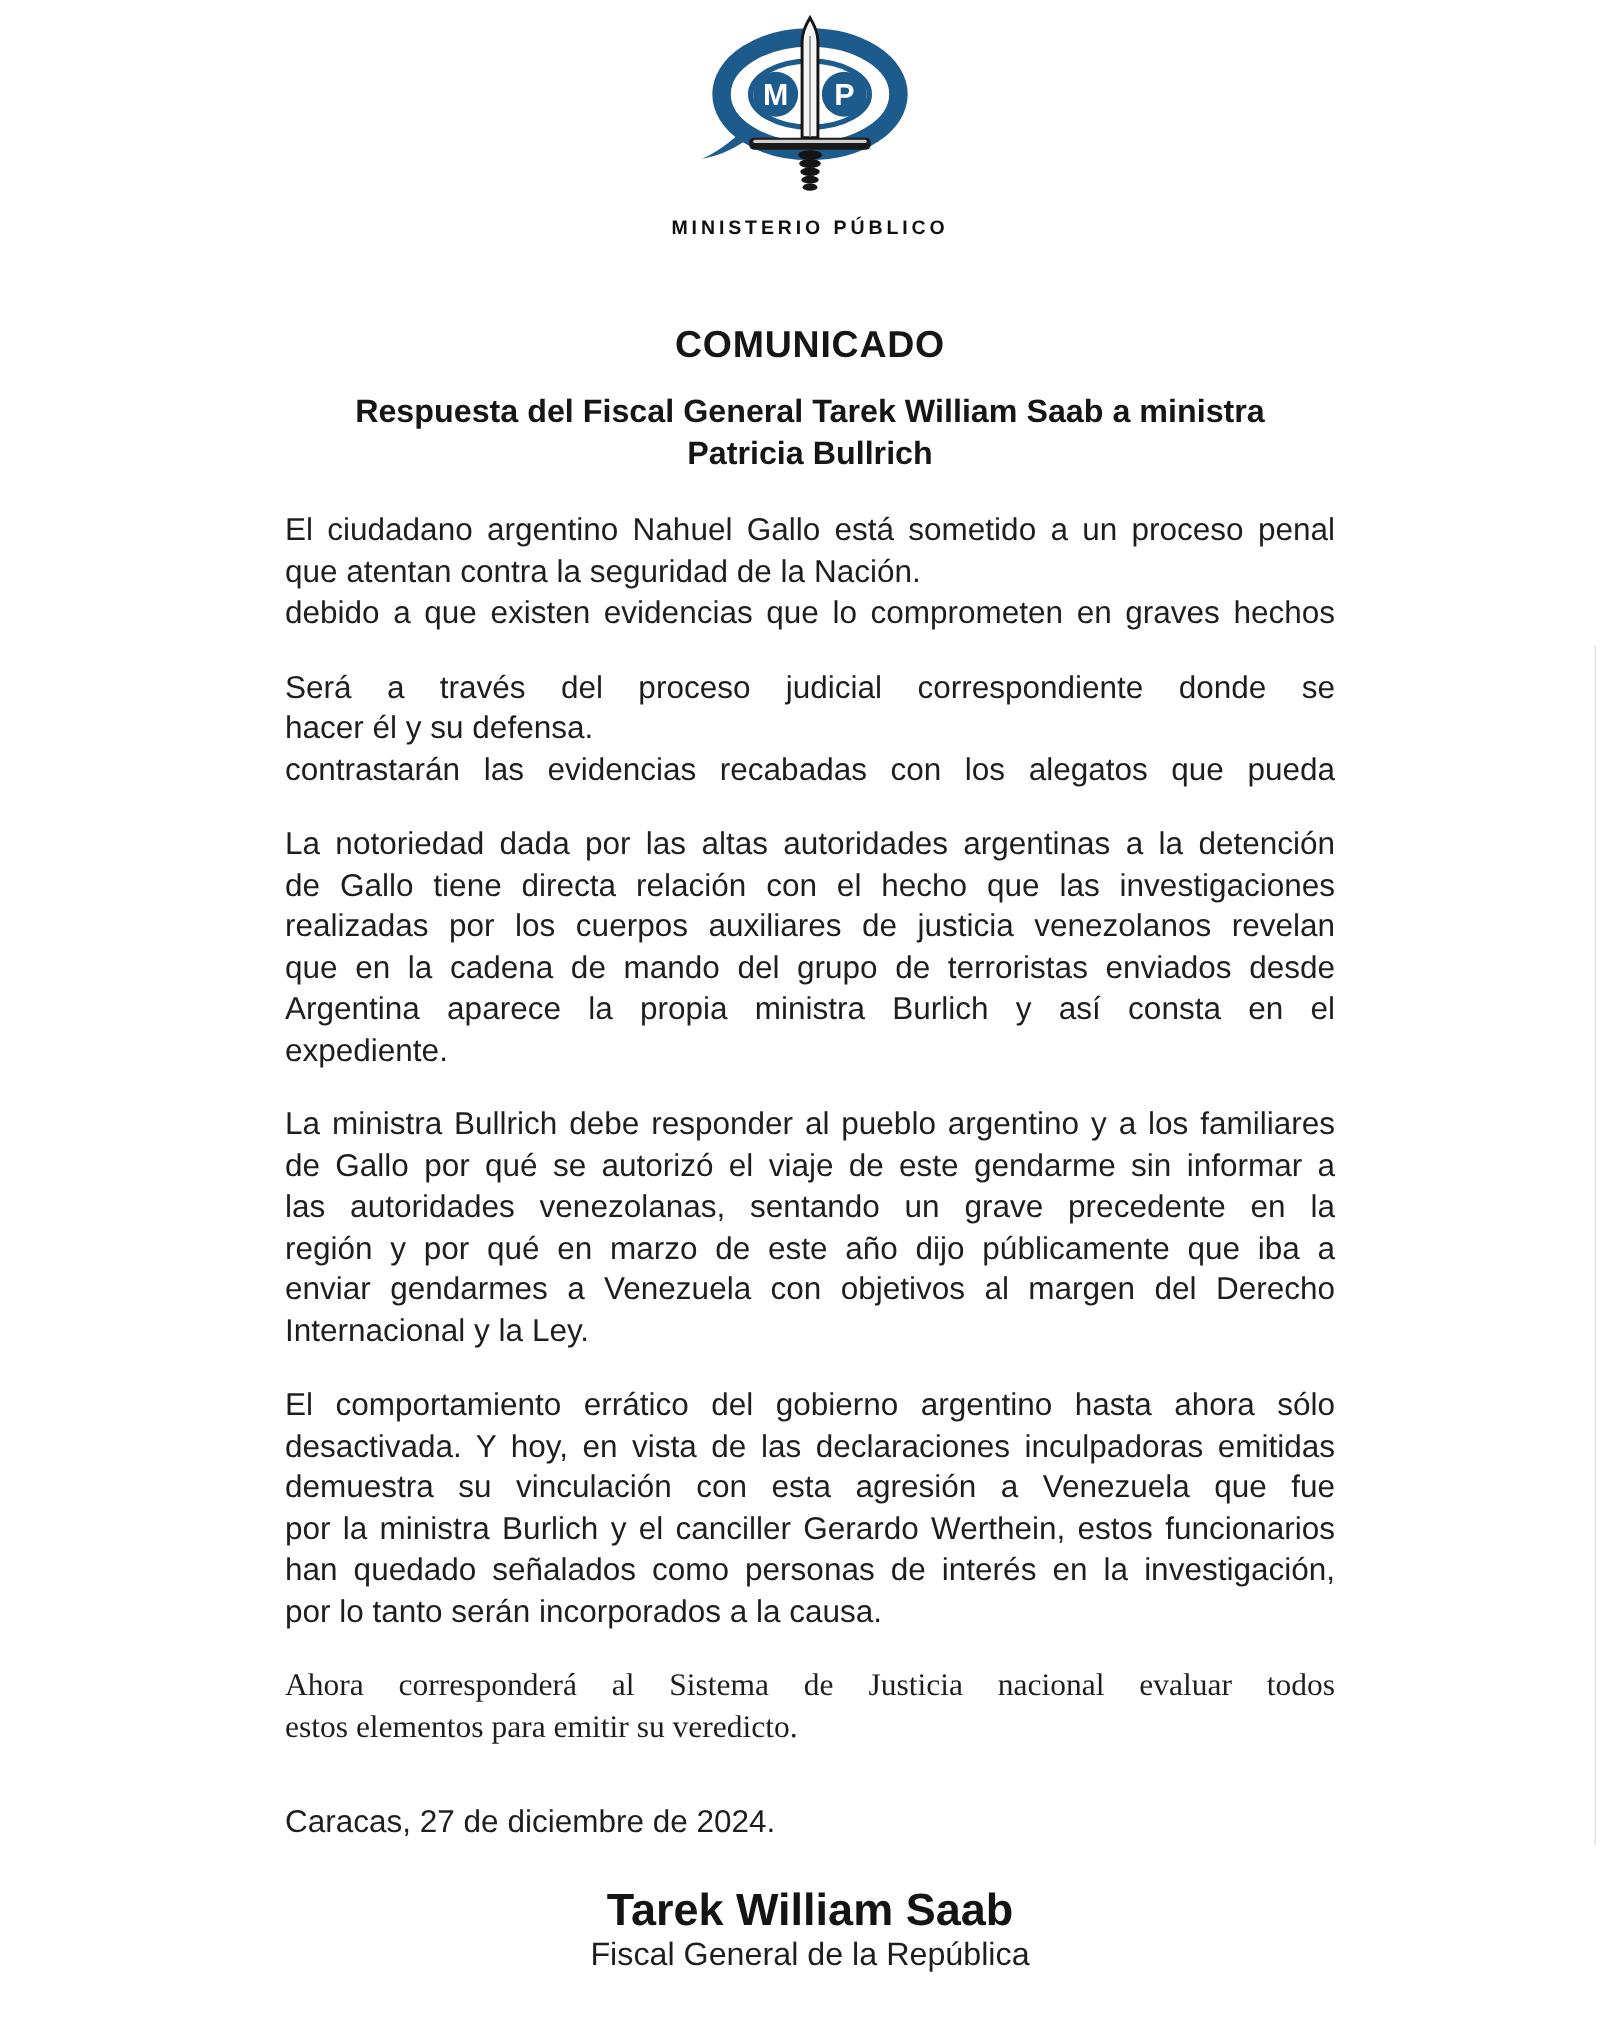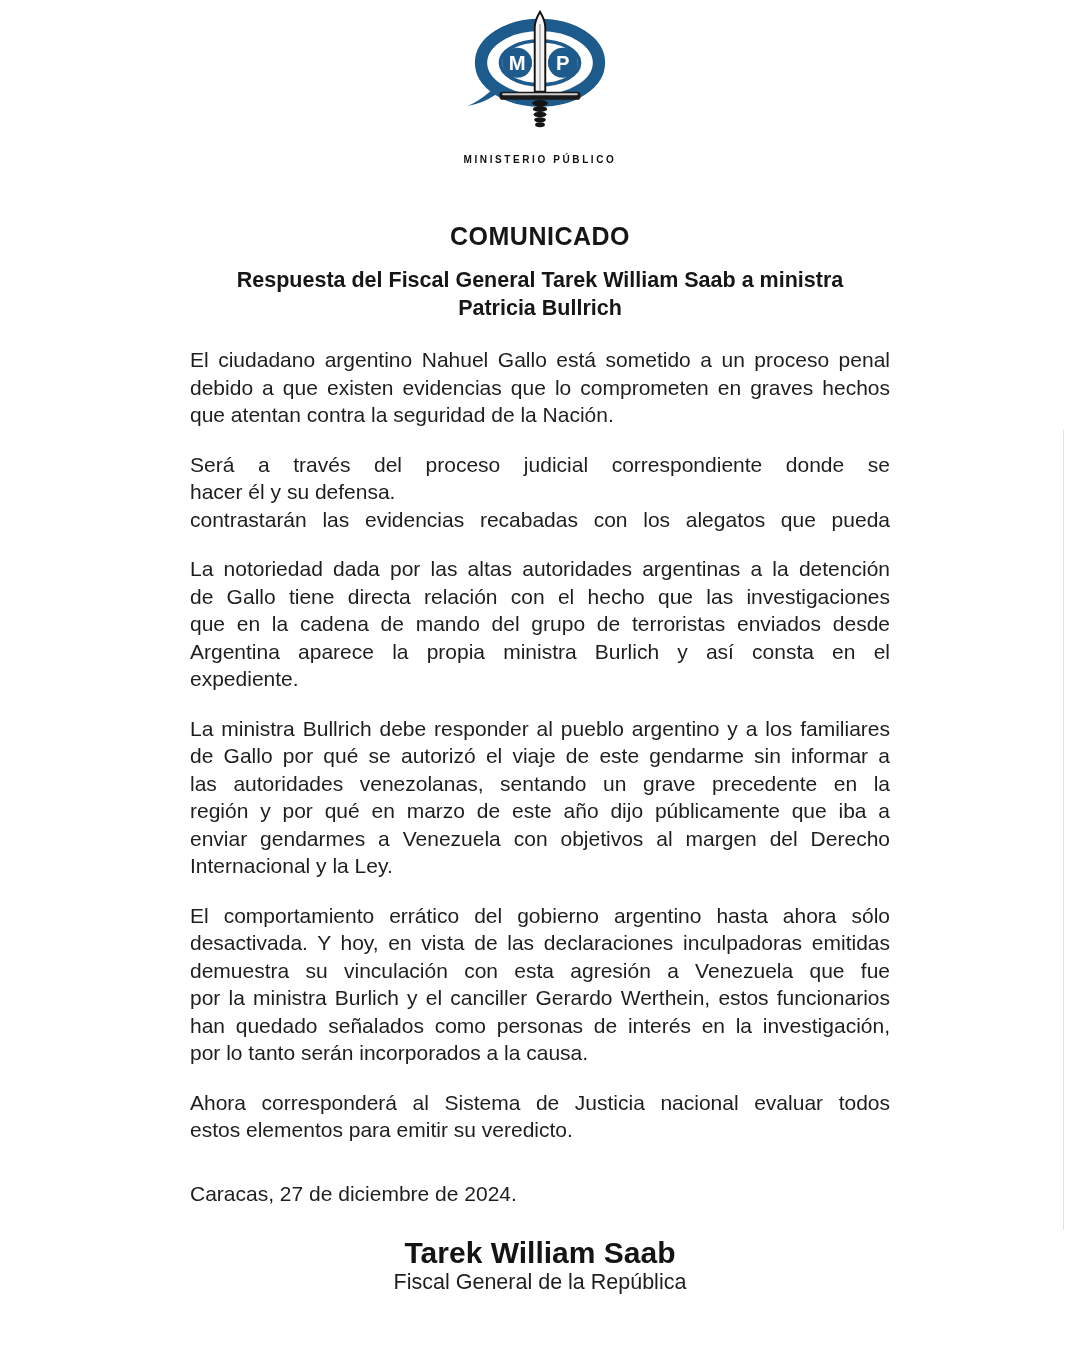--- a/index.html
+++ b/index.html
@@ -31,22 +31,22 @@
     padding-top: 10px;
     text-align: center;
   }
   .logo-svg {
     display: block;
     margin: 0 auto;
     width: 220px;
     height: 132px;
   }
   .logo-caption {
-    margin-top: 12px;
-    font-size: 10px;
+    margin-top: 2px;
+    font-size: 13px;
     font-weight: bold;
     letter-spacing: 2.6px;
     color: #101010;
     text-align: center;
   }
 
   .doc {
     width: 700px;
     margin: 0 auto;
   }
@@ -71,21 +71,21 @@
     text-align-last: center;
     white-space: normal;
   }
 
   .paras {
     margin-top: 24px;
     font-size: 21px;
     line-height: 27.5px;
   }
   .para { margin: 0 0 22px 0; }
-  .para:last-child { margin-bottom: 0; }
+  .para:last-child { margin-bottom: 0; font-family: Liberation Serif, serif; }
 
   .tline {
     text-align: justify;
     text-align-last: justify;
     white-space: nowrap;
   }
   .tline.last {
     text-align-last: left;
   }
 
@@ -151,31 +151,32 @@
     <h1 class="doc-title">COMUNICADO</h1>
 
     <div class="doc-subtitle">
         <div class="tline">Respuesta del Fiscal General Tarek William Saab a ministra</div>
         <div class="tline last">Patricia Bullrich</div>
       </div>
 
     <section class="paras">
         <div class="para">
           <div class="tline">El ciudadano argentino Nahuel Gallo está sometido a un proceso penal</div>
+          <div class="tline last">que atentan contra la seguridad de la Nación.</div>
           <div class="tline">debido a que existen evidencias que lo comprometen en graves hechos</div>
-          <div class="tline last">que atentan contra la seguridad de la Nación.</div>
         </div>
         <div class="para">
           <div class="tline">Será a través del proceso judicial correspondiente donde se</div>
           <div class="tline last">hacer él y su defensa.</div>
           <div class="tline">contrastarán las evidencias recabadas con los alegatos que pueda</div>
         </div>
         <div class="para">
           <div class="tline">La notoriedad dada por las altas autoridades argentinas a la detención</div>
           <div class="tline">de Gallo tiene directa relación con el hecho que las investigaciones</div>
+          <div class="tline">realizadas por los cuerpos auxiliares de justicia venezolanos revelan</div>
           <div class="tline">que en la cadena de mando del grupo de terroristas enviados desde</div>
           <div class="tline">Argentina aparece la propia ministra Burlich y así consta en el</div>
           <div class="tline last">expediente.</div>
         </div>
         <div class="para">
           <div class="tline">La ministra Bullrich debe responder al pueblo argentino y a los familiares</div>
           <div class="tline">de Gallo por qué se autorizó el viaje de este gendarme sin informar a</div>
           <div class="tline">las autoridades venezolanas, sentando un grave precedente en la</div>
           <div class="tline">región y por qué en marzo de este año dijo públicamente que iba a</div>
           <div class="tline">enviar gendarmes a Venezuela con objetivos al margen del Derecho</div>

